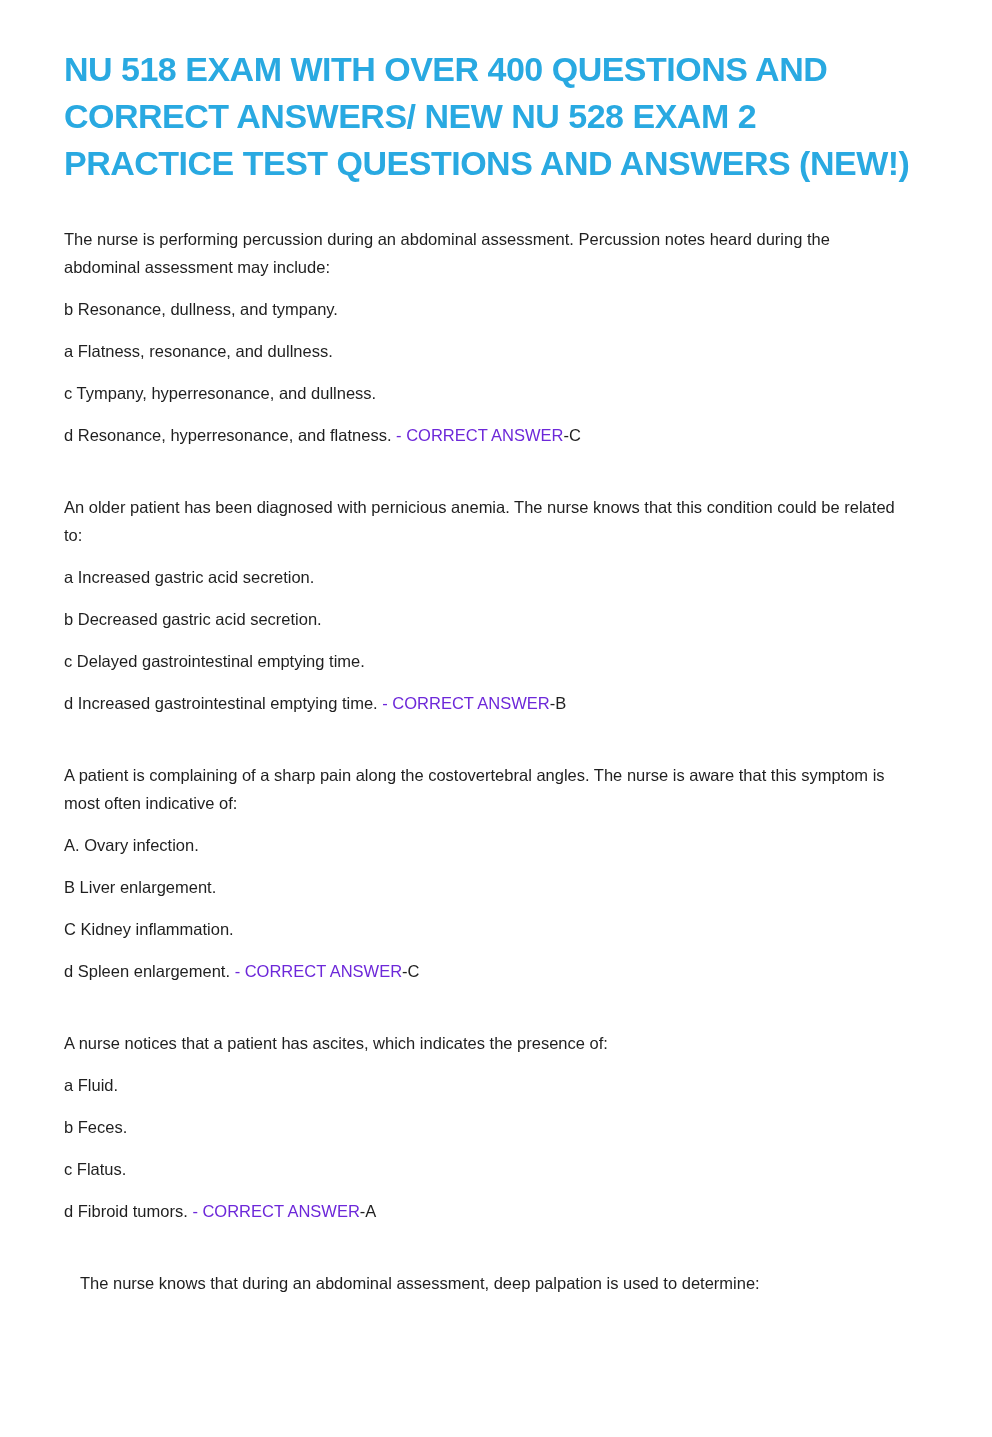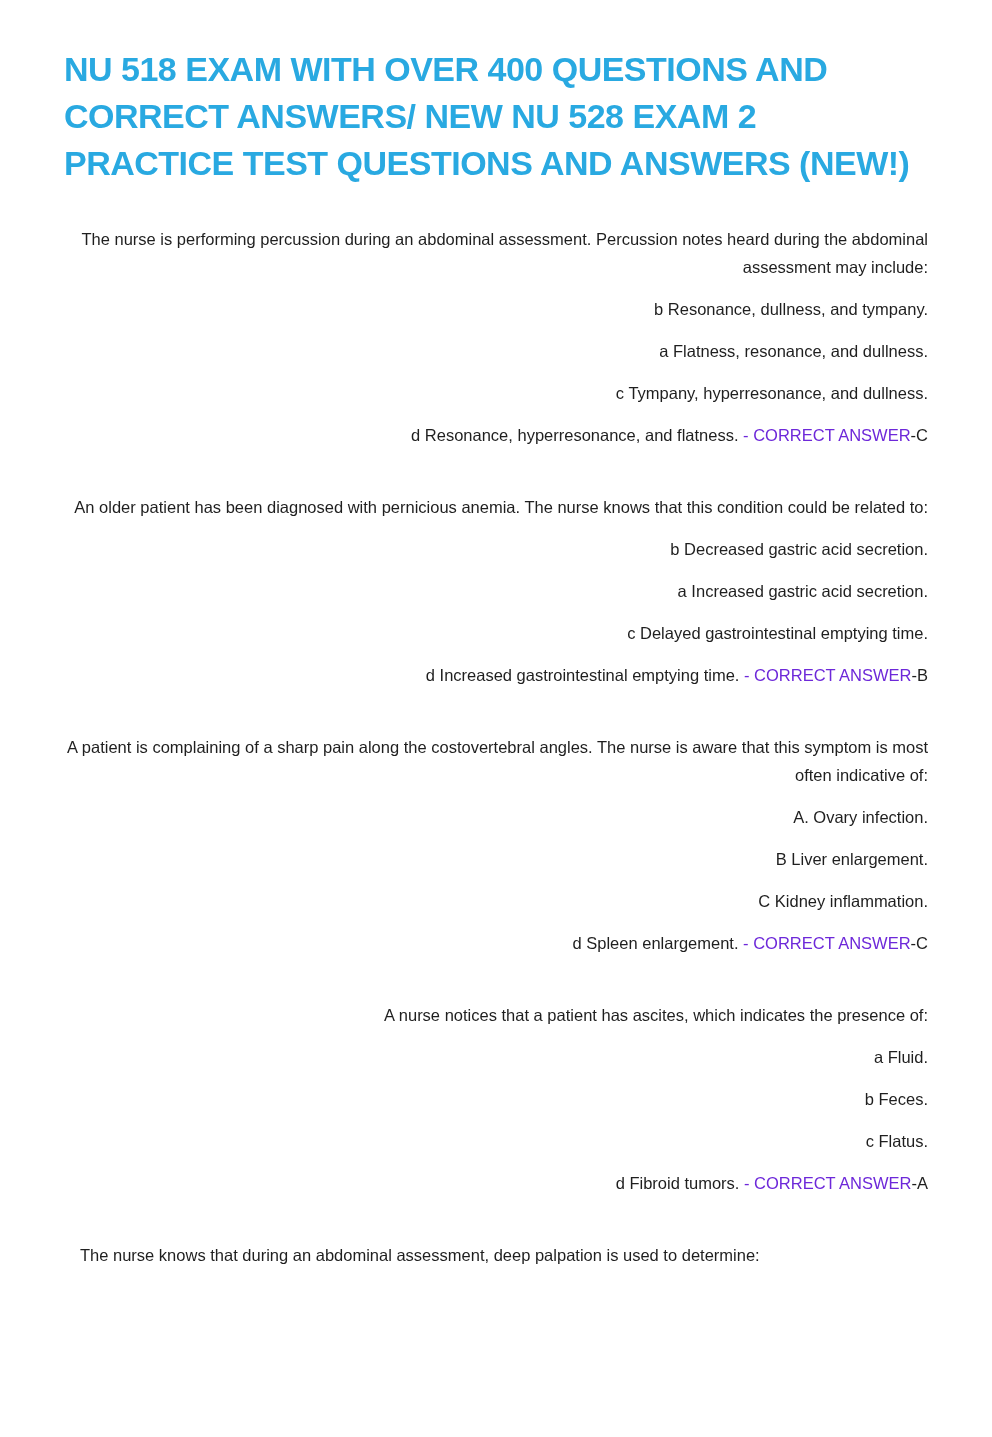--- a/index.html
+++ b/index.html
@@ -6,40 +6,39 @@
     margin: 0;
     padding: 0;
     background: #ffffff;
   }
   .page {
     position: relative;
     width: 992px;
     height: 1437px;
     background: #ffffff;
     box-sizing: border-box;
-    padding: 46px 64px 0 64px;
+    padding: 46px 88px 0 64px;
     overflow: hidden;
     font-family: "Liberation Sans", sans-serif;
     color: #1f1f1f;
   }
   .doc-title {
     margin: 0 0 38px 0;
     font-size: 34px;
     font-weight: 700;
     line-height: 47px;
     letter-spacing: -0.5px;
     color: #29a9e1;
   }
   .doc-title .title-line {
     display: block;
     white-space: nowrap;
   }
   .question-block {
     margin: 0 0 44px 0;
-    text-align: right;
   }
   .prompt, .option {
     margin: 0 0 14px 0;
     font-size: 16.5px;
     line-height: 28px;
     color: #1f1f1f;
   }
   .answer-label {
     color: #6d28d9;
   }
@@ -61,22 +60,22 @@
   <section class="question-block">
     <p class="prompt">The nurse is performing percussion during an abdominal assessment. Percussion notes heard during the abdominal assessment may include:</p>
     <p class="option">b Resonance, dullness, and tympany.</p>
     <p class="option">a Flatness, resonance, and dullness.</p>
     <p class="option">c Tympany, hyperresonance, and dullness.</p>
     <p class="option"><span>d Resonance, hyperresonance, and flatness. </span><span class="answer-label">- CORRECT ANSWER</span><span>-C</span></p>
   </section>
 
   <section class="question-block">
     <p class="prompt">An older patient has been diagnosed with pernicious anemia. The nurse knows that this condition could be related to:</p>
+    <p class="option">a Increased gastric acid secretion.</p>
     <p class="option">b Decreased gastric acid secretion.</p>
-    <p class="option">a Increased gastric acid secretion.</p>
     <p class="option">c Delayed gastrointestinal emptying time.</p>
     <p class="option"><span>d Increased gastrointestinal emptying time. </span><span class="answer-label">- CORRECT ANSWER</span><span>-B</span></p>
   </section>
 
   <section class="question-block">
     <p class="prompt">A patient is complaining of a sharp pain along the costovertebral angles. The nurse is aware that this symptom is most often indicative of:</p>
     <p class="option">A. Ovary infection.</p>
     <p class="option">B Liver enlargement.</p>
     <p class="option">C Kidney inflammation.</p>
     <p class="option"><span>d Spleen enlargement. </span><span class="answer-label">- CORRECT ANSWER</span><span>-C</span></p>

